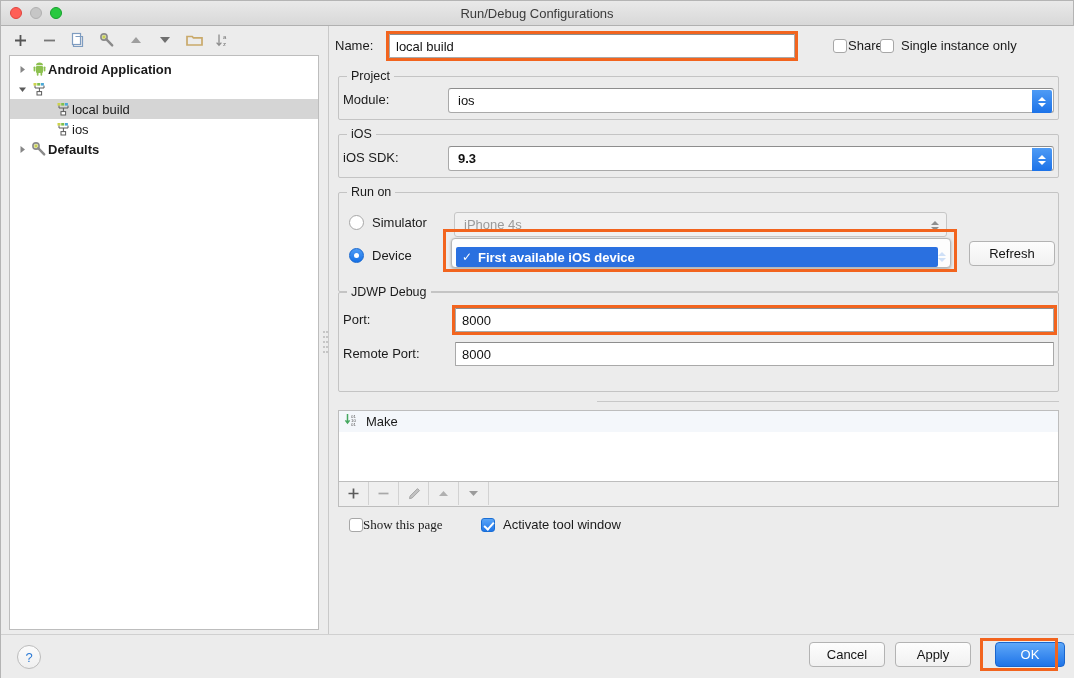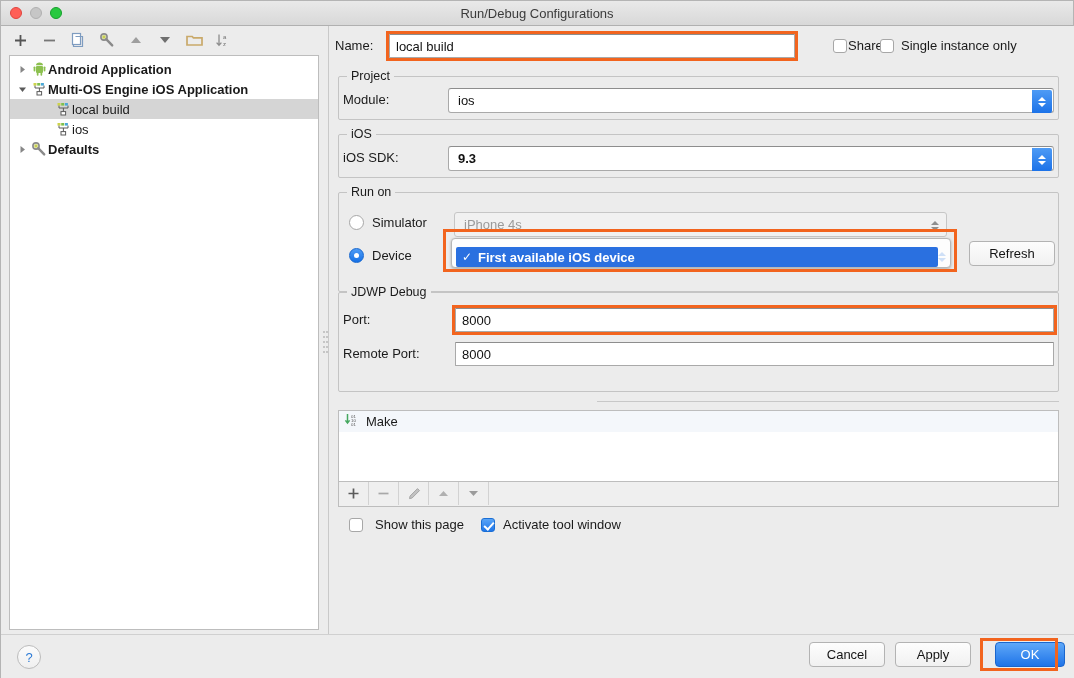--- a/index.html
+++ b/index.html
@@ -218,21 +218,20 @@
         </span>
         <span class="ricon">
           <svg width="15" height="14" viewBox="0 0 15 14">
             <rect x="1.5" y="1" width="3" height="2.6" fill="#cdd44a"></rect>
             <rect x="5.2" y="1" width="3" height="2.6" fill="#7fbf4d"></rect>
             <rect x="8.9" y="1" width="3" height="2.6" fill="#4aa8d8"></rect>
             <path d="M3 3.6v2.4h9V3.6M7.4 6v4" stroke="#5a5a5a" stroke-width="1" fill="none"></path>
             <rect x="5" y="9.6" width="4.6" height="3.4" fill="#fff" stroke="#5a5a5a" stroke-width="1"></rect>
           </svg>
         </span>
-        <span class="rlabel bold">Multi-OS Engine iOS Application</span>
       </div>
 
       <div class="row sel">
         <span class="tw indent"></span>
         <span class="ricon">
           <svg width="15" height="14" viewBox="0 0 15 14">
             <rect x="1.5" y="1" width="3" height="2.6" fill="#cdd44a"></rect>
             <rect x="5.2" y="1" width="3" height="2.6" fill="#7fbf4d"></rect>
             <rect x="8.9" y="1" width="3" height="2.6" fill="#4aa8d8"></rect>
             <path d="M3 3.6v2.4h9V3.6M7.4 6v4" stroke="#5a5a5a" stroke-width="1" fill="none"></path>
@@ -420,21 +419,21 @@
             <path d="M6.5 3l4.5 5H2z" fill="#b0b0b0"></path>
           </svg>
       </span>
       <span class="bl-btn">
         <svg width="13" height="11" viewBox="0 0 13 11">
             <path d="M6.5 8L2 3h9z" fill="#9b9b9b"></path>
           </svg>
       </span>
     </div>
 
-    <div class="fieldrow" style="left:20px;top:491px;gap:12px;">
+    <div class="fieldrow" style="left:20px;top:491px;gap:0;font-family:Liberation Serif, serif;">
       <span class="cb"></span>
       <span class="lbl">Show this page</span>
     </div>
     <div class="fieldrow" style="left:152px;top:491px;gap:8px;">
       <span class="cb on"></span>
       <span class="lbl">Activate tool window</span>
     </div>
 
   </div>
 

